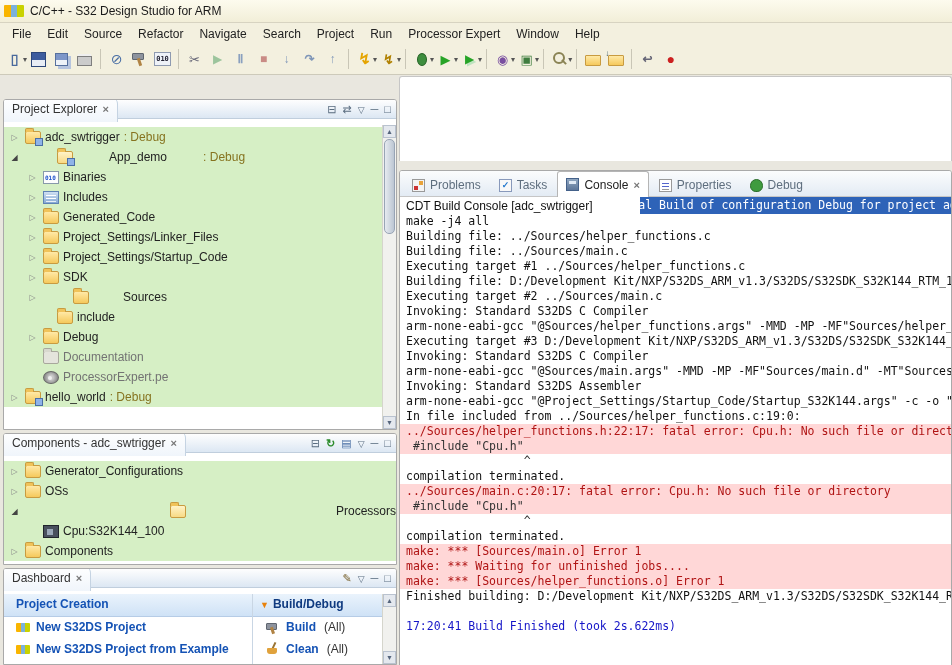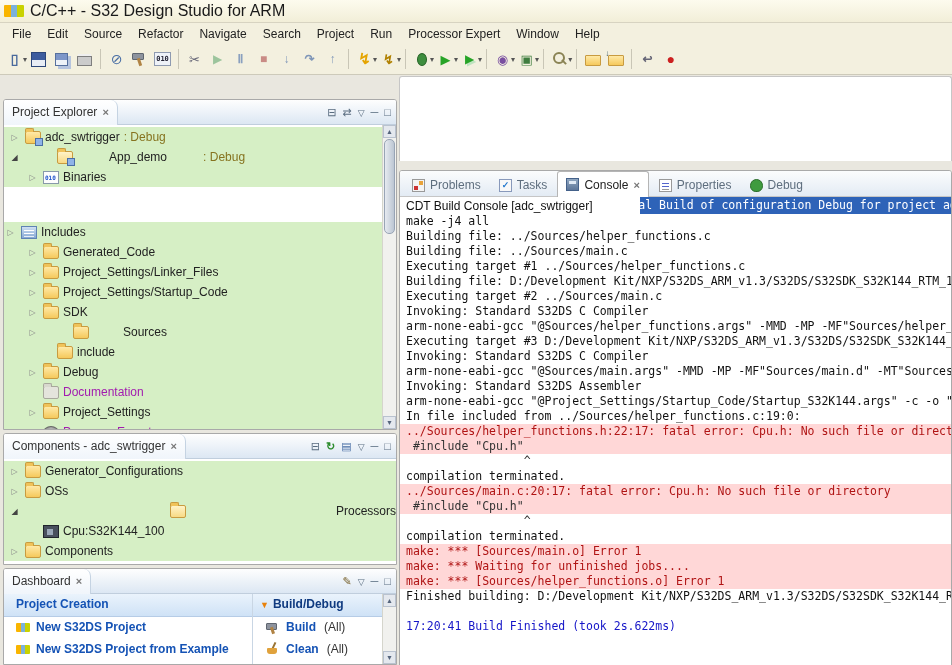--- a/index.html
+++ b/index.html
@@ -4,21 +4,21 @@
 <style>
   html,body{margin:0;padding:0;}
   .app{position:relative;width:952px;height:665px;overflow:hidden;background:#e9e7df;
        font-family:"Liberation Sans",sans-serif;font-size:12px;color:#222;}
 
   
   .titlebar{position:absolute;left:0;top:0;width:952px;height:23px;display:flex;align-items:center;gap:6px;
             background:linear-gradient(#fdfbee,#f2eed8);border-bottom:1px solid #d7d3c1;padding-left:4px;box-sizing:border-box;}
   .nxp-logo{width:20px;height:12px;border-radius:1px;
             background:linear-gradient(90deg,#f9b500 0 34%,#7bb1db 34% 67%,#c9d200 67% 100%);}
-  .title-text{font-size:16px;color:#1a1a1a;}
+  .title-text{font-size:12px;color:#1a1a1a;}
   .menubar{position:absolute;left:0;top:23px;width:952px;height:21px;display:flex;align-items:center;
            background:#f3f0df;padding-left:4px;box-sizing:border-box;}
   .menu-item{padding:2px 8px;color:#222;}
   .toolbar{position:absolute;left:0;top:44px;width:952px;height:31px;display:flex;align-items:center;
            background:#f3f0df;border-bottom:1px solid #cdcaba;padding-left:3px;box-sizing:border-box;}
   .tb-sep{width:1px;height:20px;background:#c9c6b6;margin:0 4px;}
   .tbi{position:relative;display:inline-flex;width:23px;height:23px;align-items:center;justify-content:center;border-radius:3px;}
   .tb-caret{font-size:8px;color:#555;margin-left:-3px;}
   .tb-caret::after{content:'▾';}
   .tb-new::after{content:'▯';font-size:14px;color:#49699c;font-weight:bold;}
@@ -45,21 +45,21 @@
   .tb-coverage::after{content:'▣';font-size:13px;color:#3f7d3f;}
   .tb-search::before{content:'';position:absolute;left:5px;top:4px;width:8px;height:8px;border:2px solid #8a8354;border-radius:50%;}
   .tb-search::after{content:'';position:absolute;left:13px;top:13px;width:6px;height:2px;background:#8a8354;transform:rotate(45deg);}
   .tb-open-folder::after,.tb-import::after{content:'';width:14px;height:9px;background:linear-gradient(#ffe9a6,#f5c95c);border:1px solid #c89b40;border-radius:1px;margin-top:3px;}
   .tb-import::before{content:'↓';position:absolute;left:1px;top:1px;font-size:8px;font-weight:bold;color:#356;}
   .tb-last-edit::after{content:'↩';font-weight:bold;color:#667;}
   .tb-stop-red::after{content:'●';font-size:14px;color:#cc2020;}
 
   
   .view{position:absolute;background:#fff;border:1px solid #a9a9a9;border-radius:3px 3px 0 0;box-sizing:border-box;overflow:hidden;}
-  .view-header{position:relative;height:25px;display:flex;align-items:center;
+  .view-header{position:relative;height:19px;display:flex;align-items:center;
                background:linear-gradient(#fefefe,#dce7f3);border-bottom:1px solid #c0cedd;padding-right:5px;box-sizing:border-box;}
   .view-tab{display:flex;align-items:center;gap:5px;height:25px;padding:0 8px;background:linear-gradient(#ffffff,#f0f5fb);
             border-right:1px solid #c5d3e2;border-radius:2px 7px 0 0;font-size:12px;color:#333;}
   .tab-close{color:#777;font-weight:bold;font-size:11px;}
   .tab-close::after{content:'×';}
   .view-tools{margin-left:auto;display:flex;align-items:center;gap:6px;}
   .vt{font-size:11px;color:#5a6d80;line-height:1;}
   .vt-collapse-all::after{content:'⊟';}
   .vt-link-with-editor::after{content:'⇄';}
   .vt-refresh::after{content:'↻';color:#2c8c2c;font-weight:bold;}
@@ -77,21 +77,21 @@
 
   
   .tree{position:absolute;top:25px;left:0;right:13px;bottom:0;background:#fff;overflow:hidden;padding-top:2px;}
   .tree.full{right:0;}
   .tree-row{display:flex;align-items:center;height:20px;gap:4px;box-sizing:border-box;}
   .tree-row.green{background:#d6efc5;}
   .tw{flex:0 0 13px;text-align:center;font-size:8px;color:#8a8a8a;}
   .tw.collapsed::after{content:'▷';}
   .tw.expanded::after{content:'◢';color:#444;}
   .tree-label{white-space:nowrap;}
-  .tree-label.gray{color:#a21caf;}
+  .tree-label.gray{color:#737373;}
   .tree-suffix{color:#86731f;white-space:pre;}
 
   .gi{position:relative;flex:0 0 16px;width:16px;height:13px;}
   .gi-folder,.gi-folder-open,.gi-folder-gray,.gi-project,.gi-project-open{
      background:linear-gradient(#ffe9a6,#f5c95c);border:1px solid #c89b40;border-radius:2px;box-sizing:border-box;}
   .gi-folder::before,.gi-folder-open::before,.gi-folder-gray::before,.gi-project::before,.gi-project-open::before{
      content:'';position:absolute;top:-4px;left:-1px;width:7px;height:3px;background:#f0c35a;border:1px solid #c89b40;border-bottom:none;border-radius:2px 2px 0 0;}
   .gi-folder-open,.gi-project-open{background:linear-gradient(#fff3c8,#f8da85);}
   .gi-folder-gray{background:#e4e4dc;border-color:#a8a89c;}
   .gi-folder-gray::before{background:#d8d8ce;border-color:#a8a89c;}
@@ -260,21 +260,21 @@
           <span class="tw expanded"></span>
           <span class="gi gi-project-open"></span>
           <span class="tree-label">App_demo</span>
           <span class="tree-suffix">: Debug</span>
         </div>
         <div class="tree-row green" style="padding-left: 22px;">
           <span class="tw collapsed"></span>
           <span class="gi gi-binaries"></span>
           <span class="tree-label">Binaries</span>
         </div>
-        <div class="tree-row green" style=" margin-top: 35px;">
+        <div class="tree-row green" style="padding-left: 22px;">
           <span class="tw collapsed"></span>
           <span class="gi gi-includes"></span>
           <span class="tree-label">Includes</span>
         </div>
         <div class="tree-row green" style="padding-left: 22px;">
           <span class="tw collapsed"></span>
           <span class="gi gi-folder"></span>
           <span class="tree-label">Generated_Code</span>
         </div>
         <div class="tree-row green" style="padding-left: 22px;">
@@ -304,25 +304,20 @@
         </div>
         <div class="tree-row green" style="padding-left: 22px;">
           <span class="tw collapsed"></span>
           <span class="gi gi-folder"></span>
           <span class="tree-label">Debug</span>
         </div>
         <div class="tree-row green" style="padding-left: 22px;">
           <span class="tw "></span>
           <span class="gi gi-folder-gray"></span>
           <span class="tree-label gray">Documentation</span>
-        </div>
-        <div class="tree-row green" style="padding-left: 22px;">
-          <span class="tw collapsed"></span>
-          <span class="gi gi-folder"></span>
-          <span class="tree-label">Project_Settings</span>
         </div>
         <div class="tree-row green" style="padding-left: 22px;">
           <span class="tw "></span>
           <span class="gi gi-pe"></span>
           <span class="tree-label gray">ProcessorExpert.pe</span>
         </div>
         <div class="tree-row green" style="padding-left: 4px;">
           <span class="tw collapsed"></span>
           <span class="gi gi-project"></span>
           <span class="tree-label">hello_world</span>

